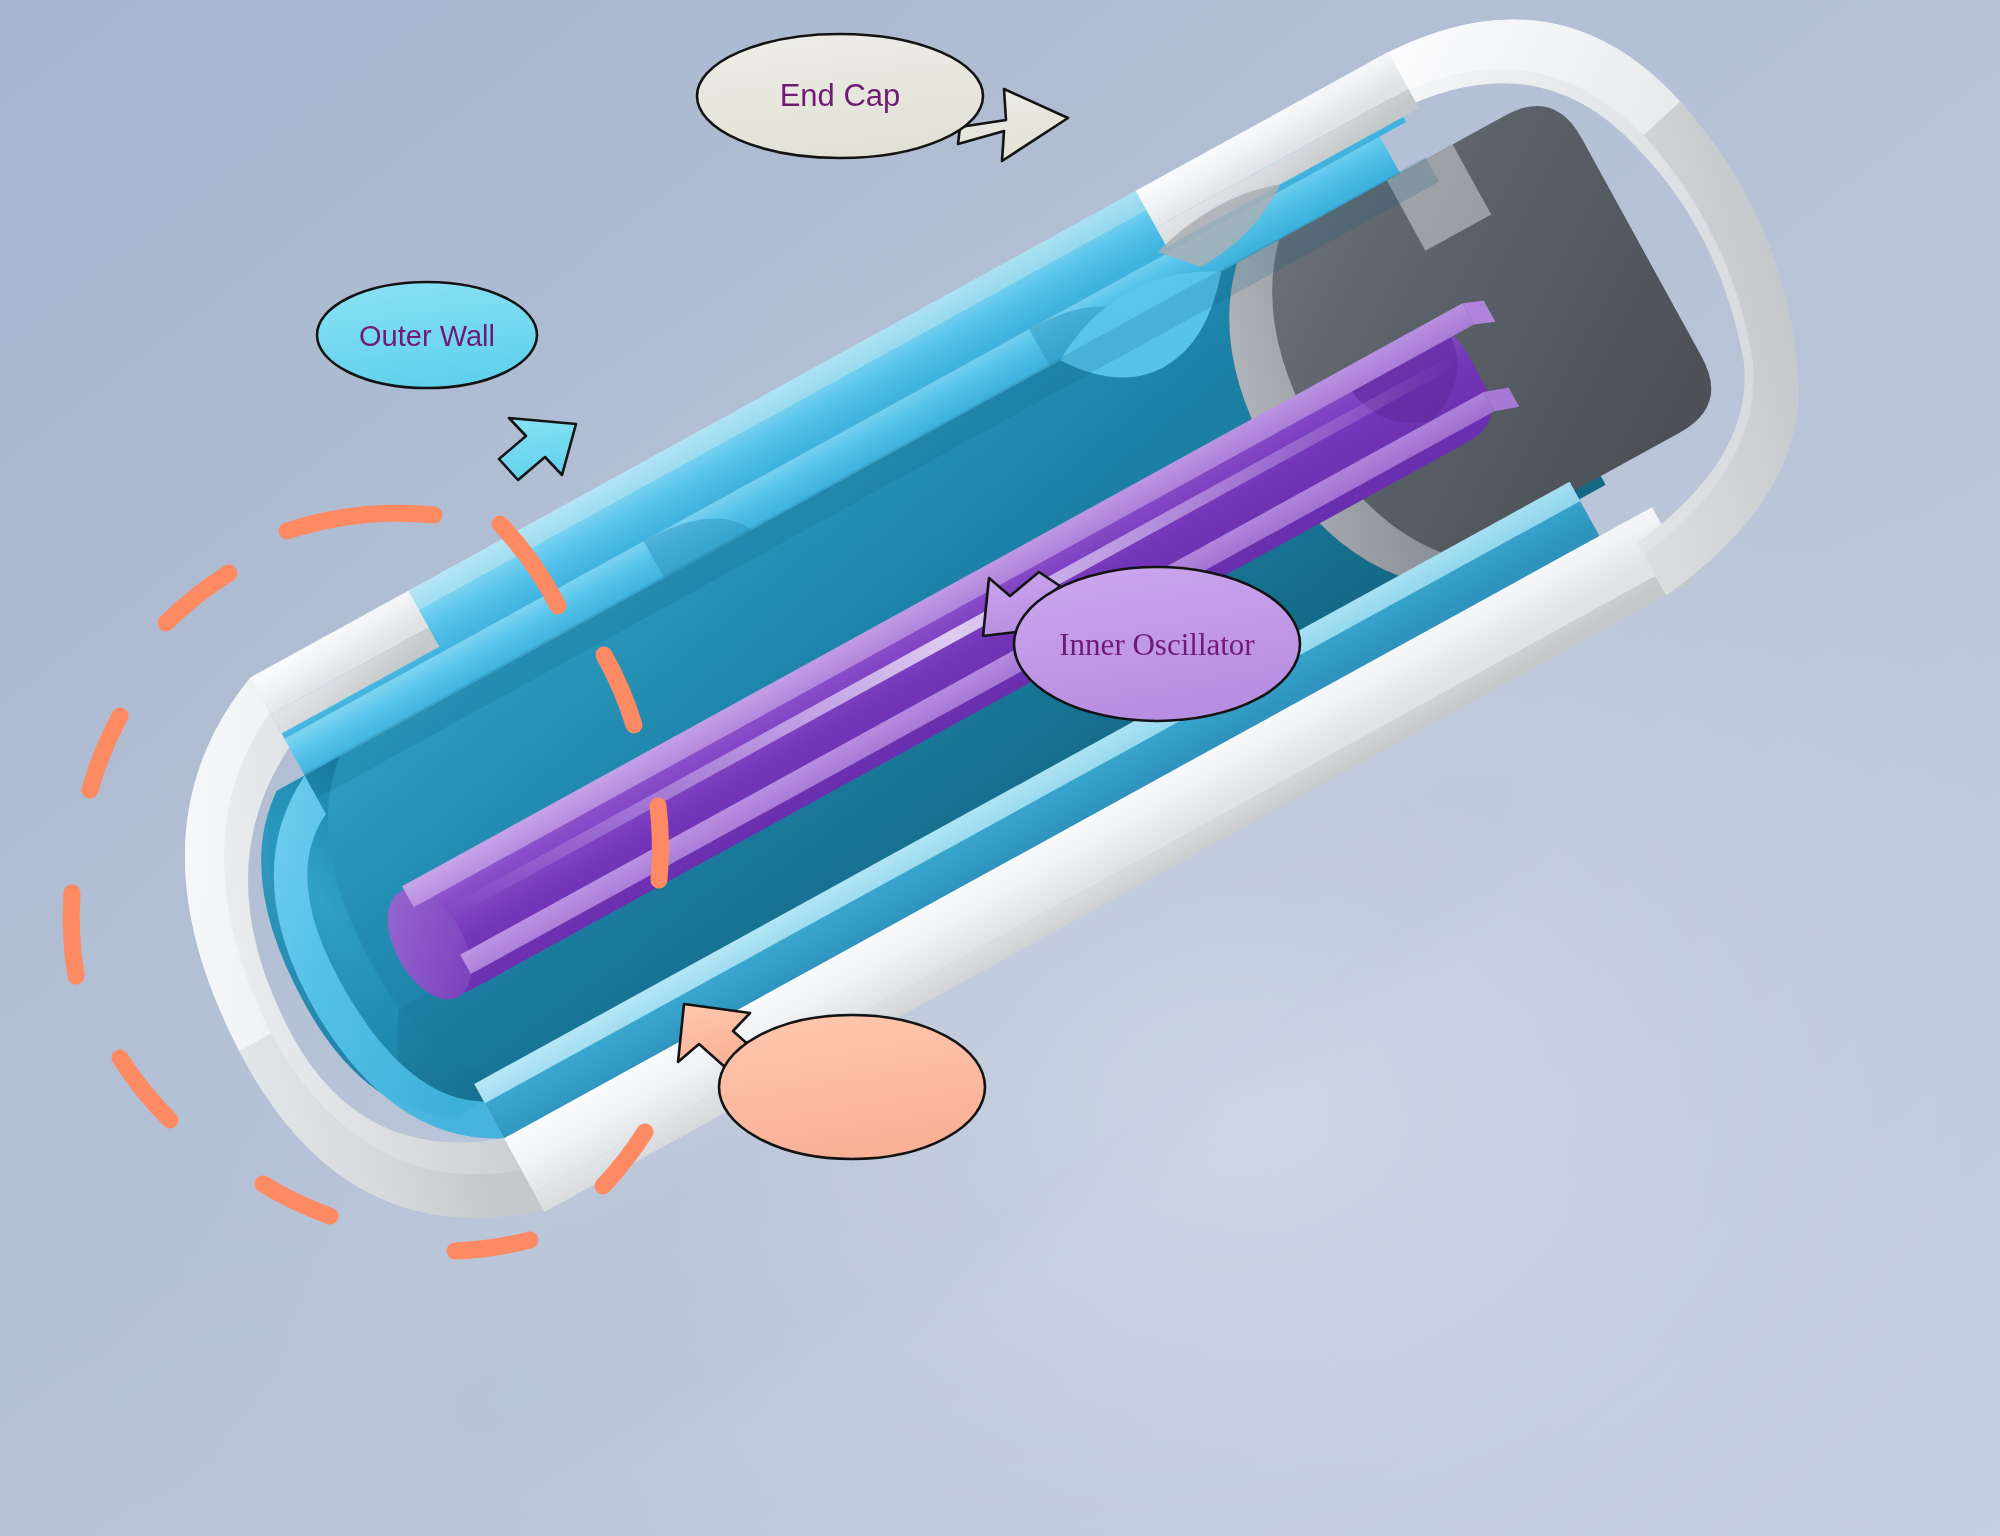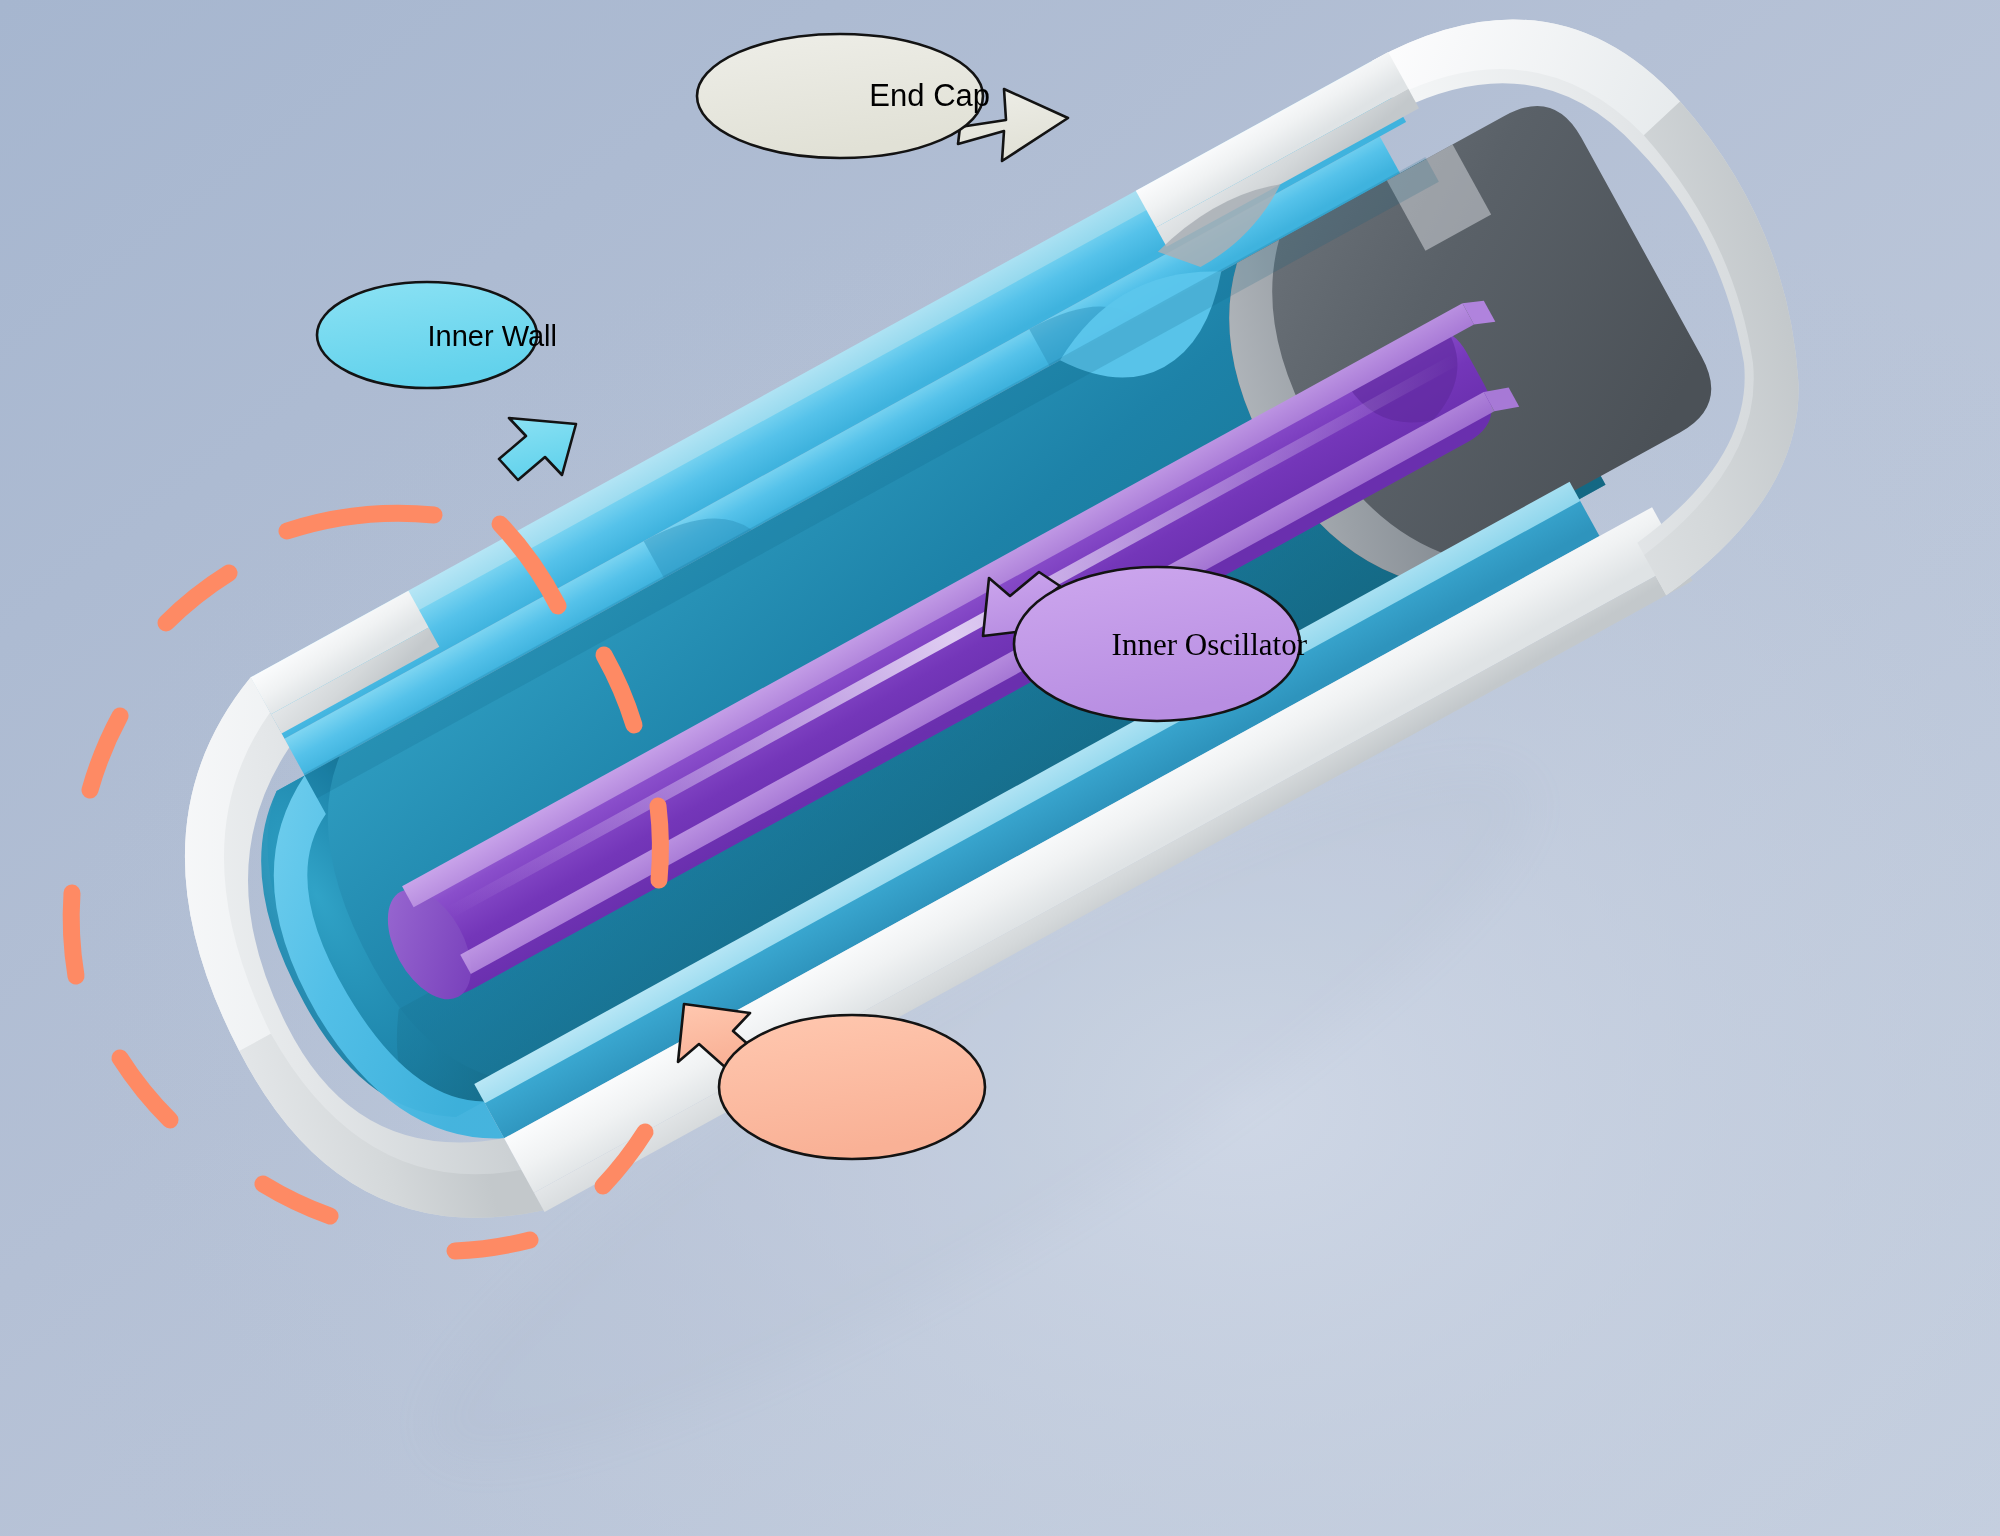--- a/index.html
+++ b/index.html
@@ -10,22 +10,22 @@
     position: relative;
     width: 2000px;
     height: 1536px;
     overflow: hidden;
     font-family: "Liberation Sans", "DejaVu Sans", sans-serif;
     background: #b2bfd4;
   }
   #scene { position: absolute; inset: 0; }
   .callout-text {
     position: absolute;
-    text-align: right;
-    color: #000000;
+    text-align: center;
+    color: #701a75;
     line-height: 1.18;
     pointer-events: none;
     white-space: pre-line;
   }
 </style>
 </head>
 <body>
 
 <div id="stage">
 
@@ -276,18 +276,18 @@
 
     <g>
       <path d="M 760 1055 L 733 1031 L 750 1013 L 684 1004 L 678 1062 L 699 1044
                L 726 1068 Z" fill="url(#calloutSalmon)" stroke="#131313" stroke-width="2.6" stroke-linejoin="round"></path>
       <ellipse cx="852" cy="1087" rx="133" ry="72" fill="url(#calloutSalmon)" stroke="#131313" stroke-width="2.6"></ellipse>
     </g>
   </svg>
 
   <div class="callout-text" style="left:690px; top:78px; width:300px; font-size:31px;">End Cap</div>
 
-  <div class="callout-text" style="left:297px; top:319px; width:260px; font-size:29px;">Inner Wall</div>
+  <div class="callout-text" style="left:297px; top:319px; width:260px; font-size:29px;">Outer Wall</div>
 
   <div class="callout-text" style="left:1007px; top:627px; width:300px; font-size:31px;font-family:Liberation Serif, serif;">Inner Oscillator</div>
 
 
 </div>
 
 </body></html>

